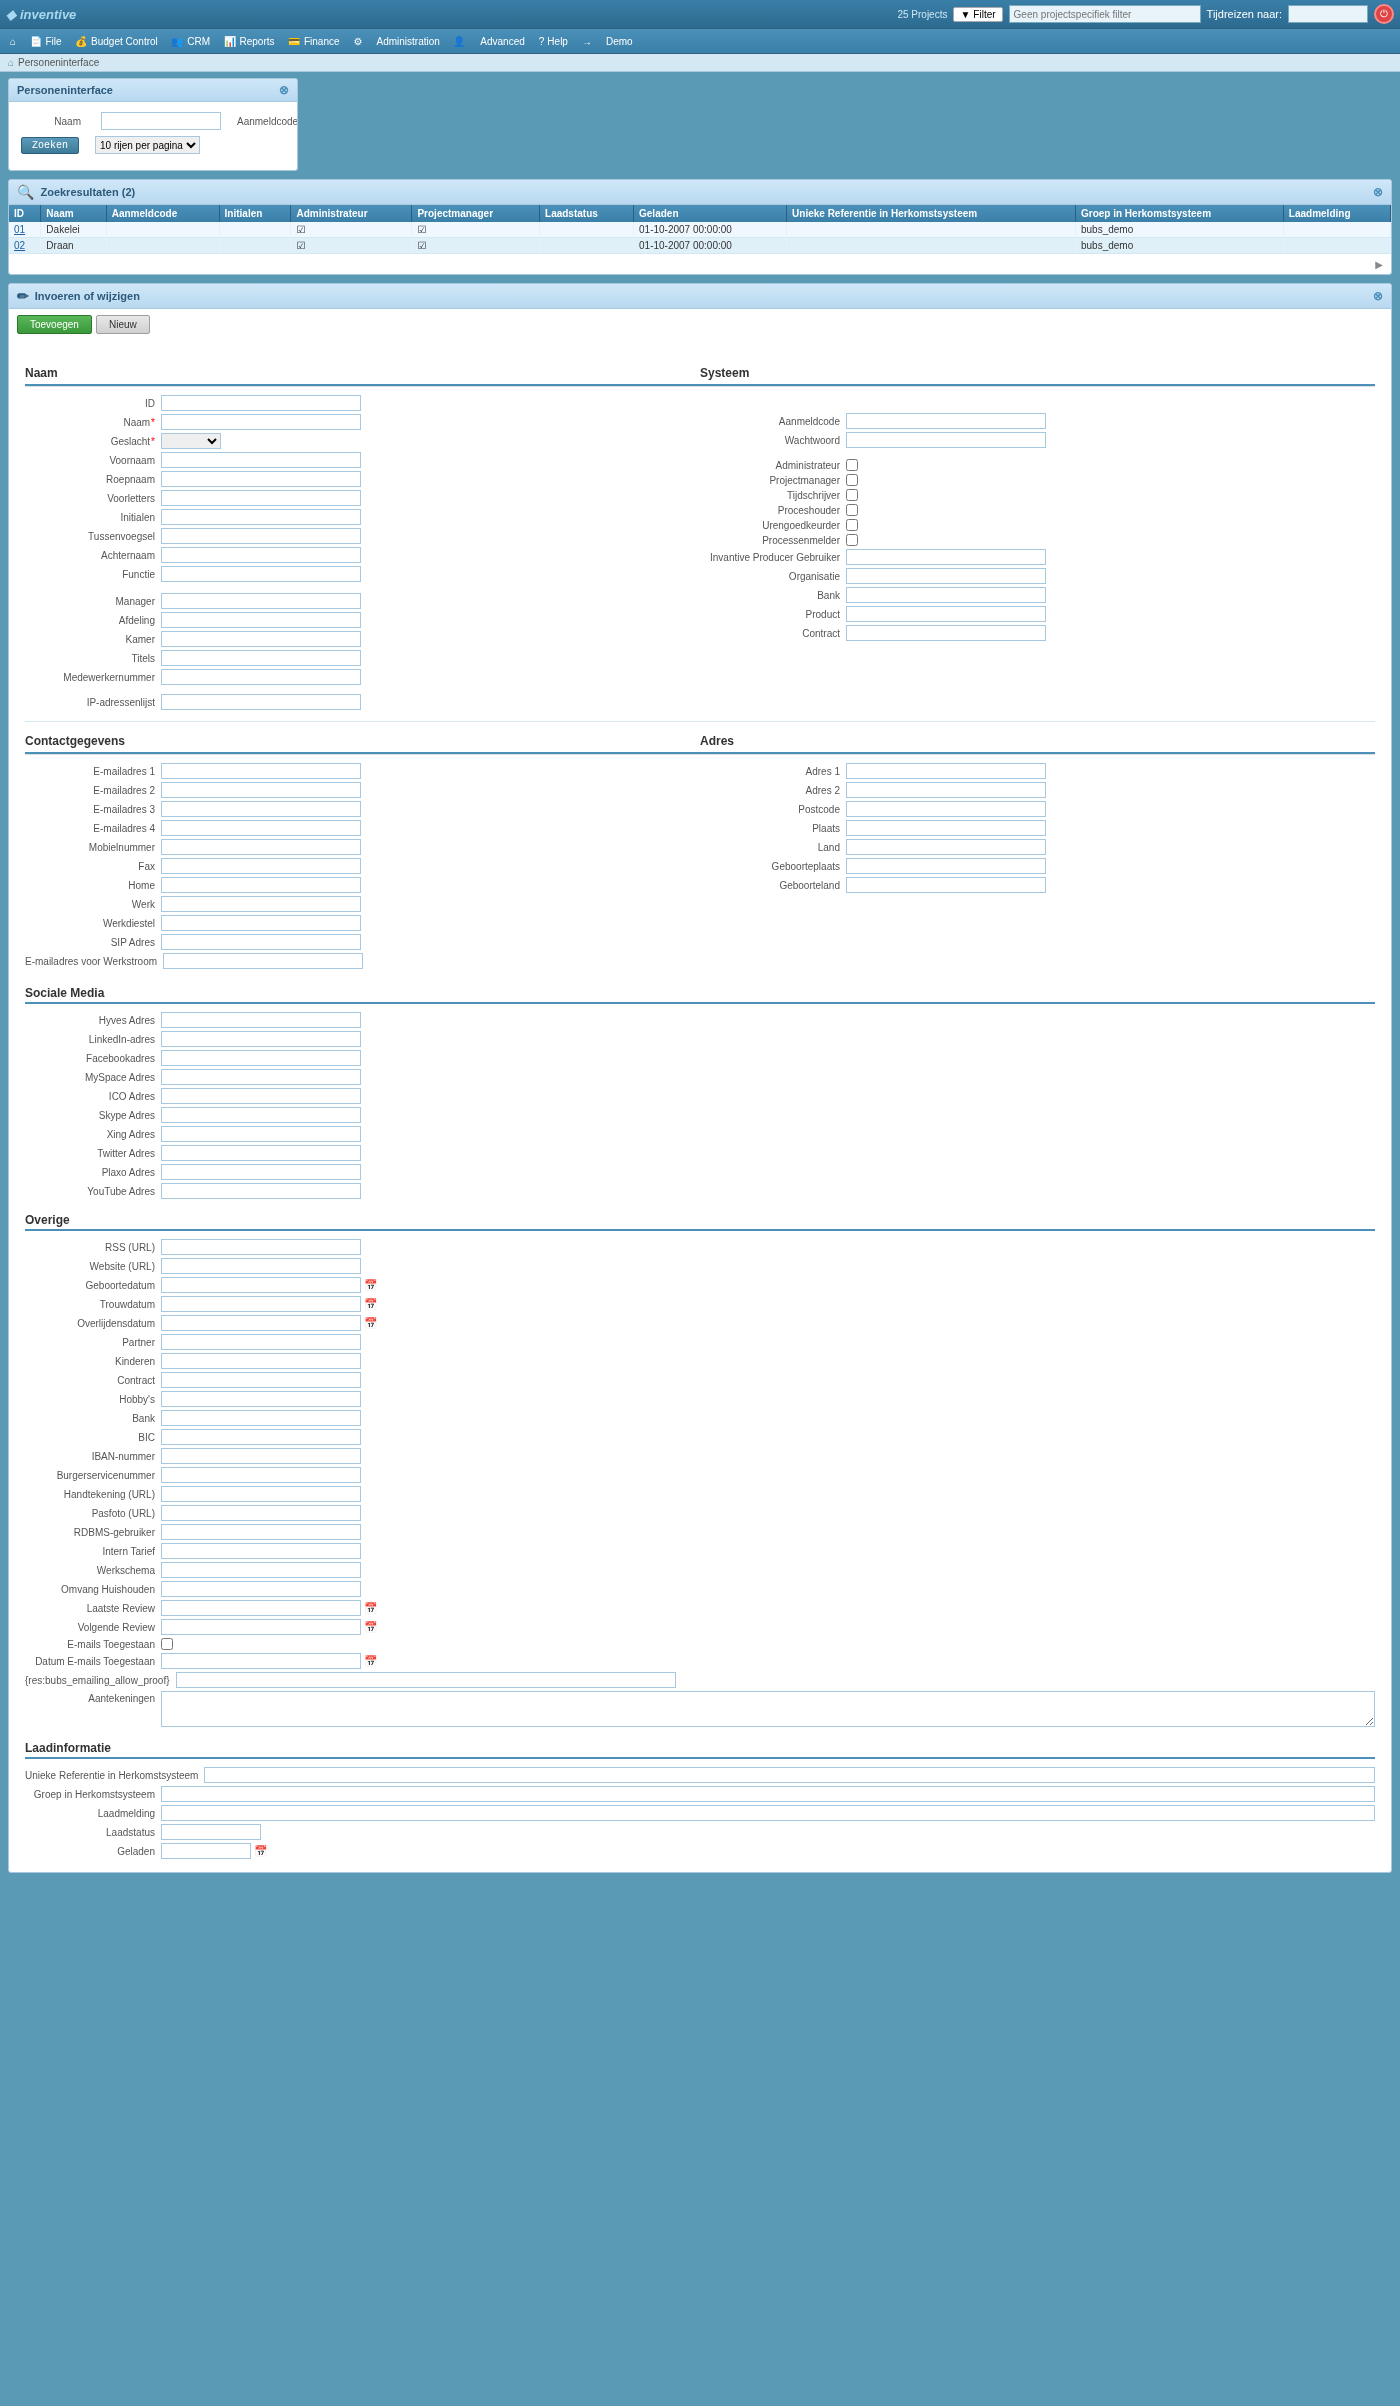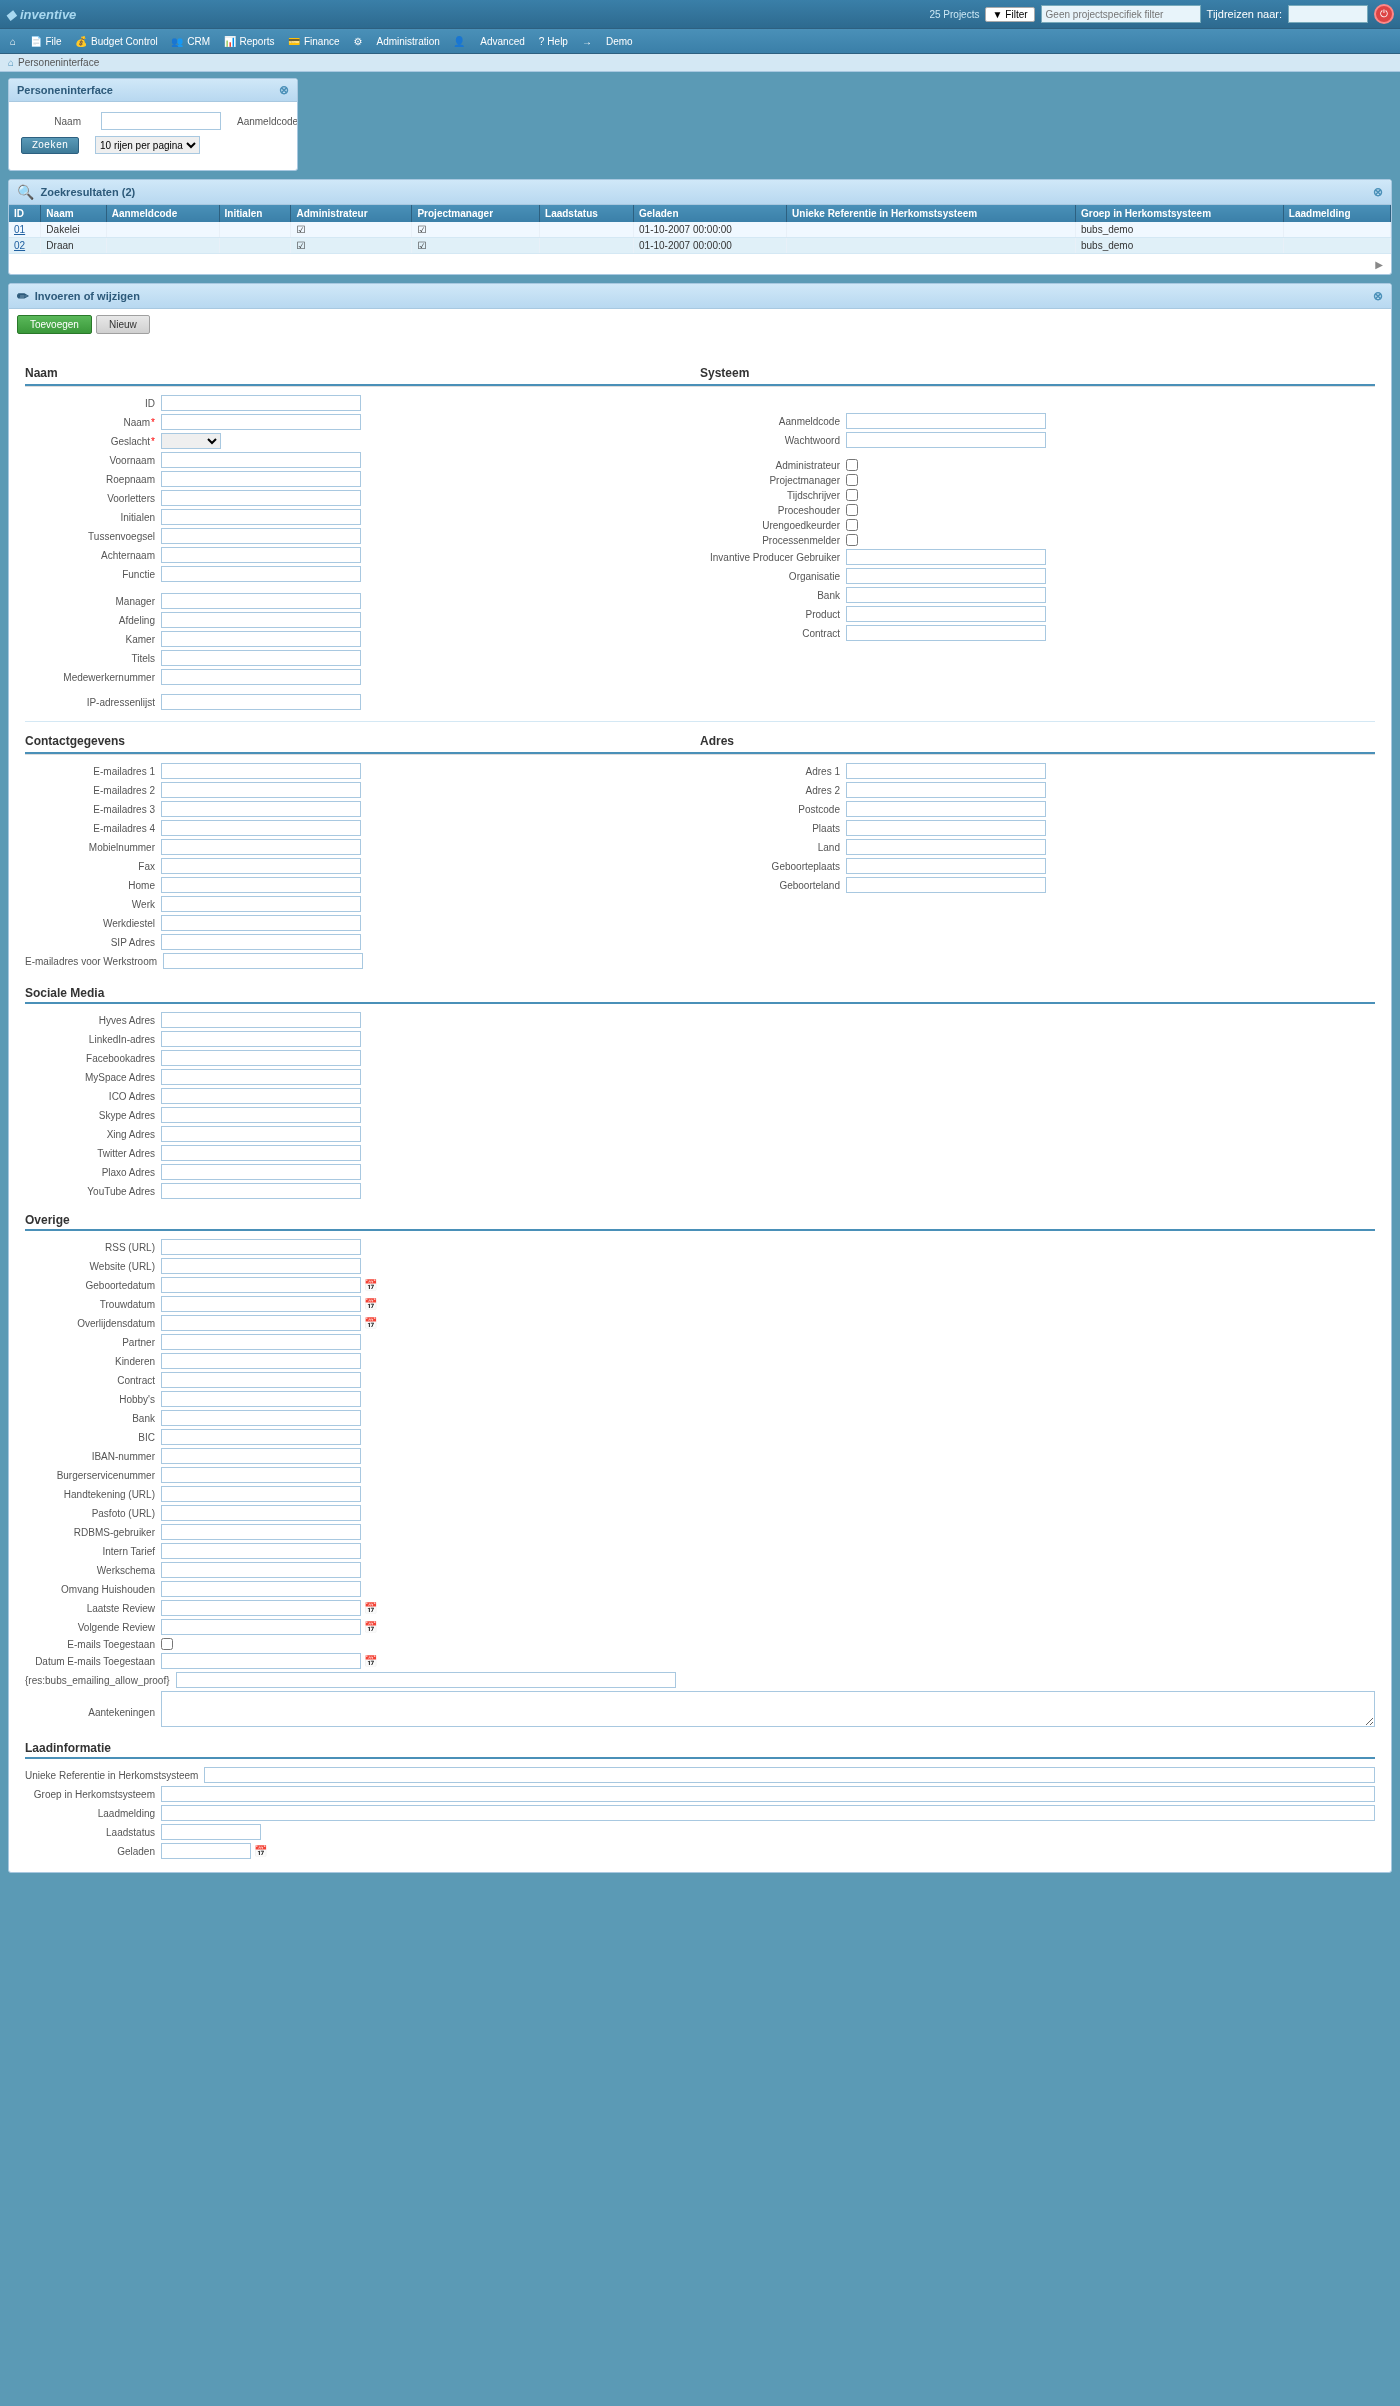--- a/index.html
+++ b/index.html
@@ -14,21 +14,21 @@
     .top-bar-left { display: flex; align-items: center; gap: 6px; }
     .top-bar-logo { color: #fff; font-size: 14px; font-weight: bold; display: flex; align-items: center; gap: 4px; }
     .top-bar-logo span { color: #a8d8f0; font-style: italic; font-size: 13px; }
     .top-bar-right { display: flex; align-items: center; gap: 6px; color: #fff; font-size: 11px; }
     .top-bar-right .projects-count { font-size: 10px; color: #cce8f5; }
     .filter-btn {
       background: #fff; border: 1px solid #aaa; border-radius: 2px;
       padding: 1px 6px; font-size: 10px; cursor: pointer; display: flex; align-items: center; gap: 3px;
     }
     .filter-input {
-      width: 160px; height: 18px; border: 1px solid #7ab; background: #e8f4fa;
+      width: 192px; height: 18px; border: 1px solid #7ab; background: #e8f4fa;
       font-size: 10px; padding: 0 4px;
     }
     .power-btn {
       width: 20px; height: 20px; background: #d44; border-radius: 50%;
       border: 2px solid #f88; display: flex; align-items: center; justify-content: center;
       cursor: pointer; color: #fff; font-size: 10px;
     }
 
     
     .menu-bar {
@@ -709,21 +709,21 @@
         <div class="field-row">
           <span class="field-label">Datum E-mails Toegestaan</span>
           <input class="field-input" type="text" style="width: 90px;">
           <span class="cal-icon">📅</span>
         </div>
         <div class="field-row">
           <span class="field-label">{res:bubs_emailing_allow_proof}</span>
           <input class="field-input" type="text" style="width: 200px; max-width: 500px; flex: 1 1 0%;">
         </div>
         <div class="field-row" style="align-items:flex-start;">
-          <span class="field-label" style="margin-top:16px;">Aantekeningen</span>
+          <span class="field-label" style="margin-top:2px;">Aantekeningen</span>
           <textarea class="textarea-field" style="height: 36px; flex: 1 1 0%;"></textarea>
         </div>
       </div>
 
       <div class="section-title">Laadinformatie</div>
       <div>
         <div class="full-width-field">
           <span class="full-width-label">Unieke Referentie in Herkomstsysteem</span>
           <input class="full-width-input" type="text" style="">
         </div>

